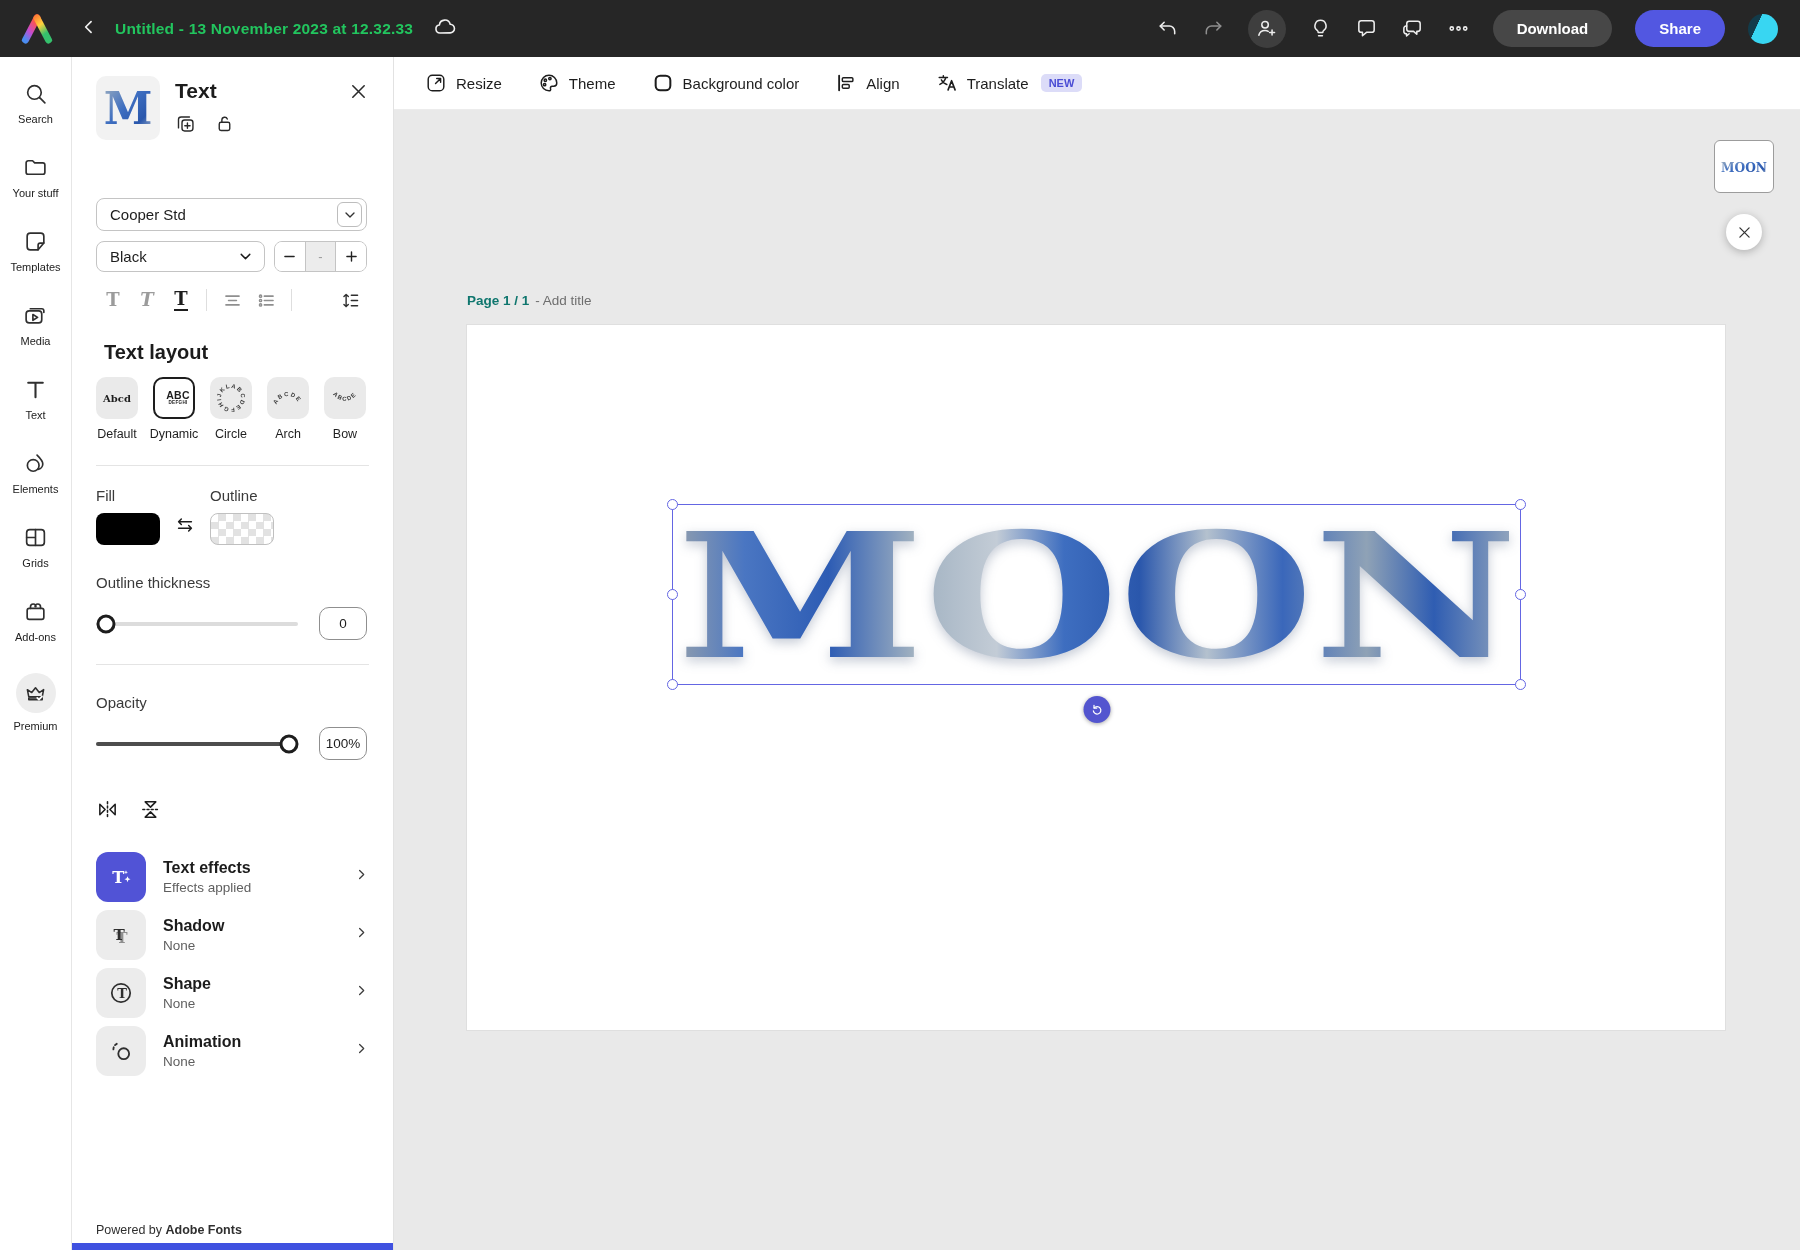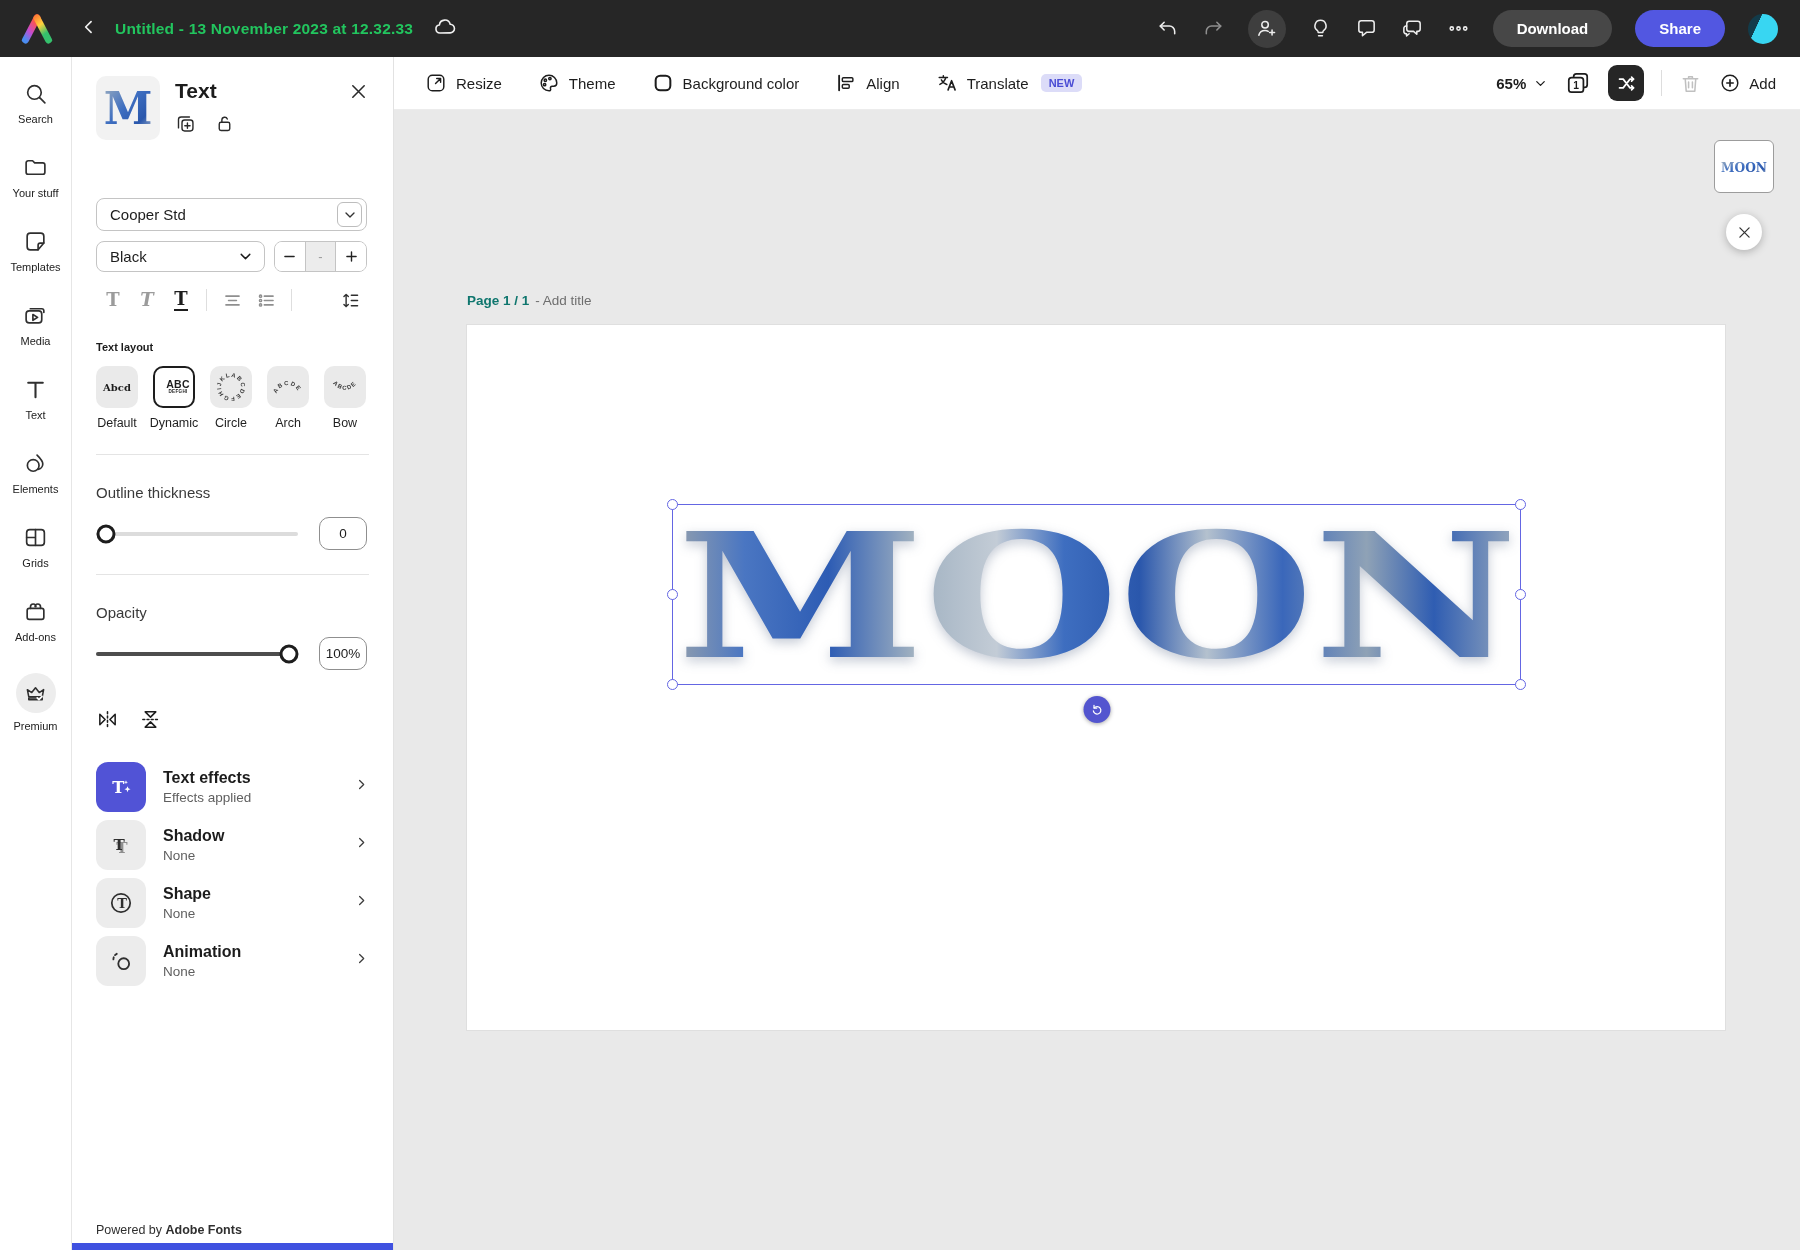--- a/index.html
+++ b/index.html
@@ -60,21 +60,21 @@
 
   .fmt-row { margin:15px 26px 0 24px; display:flex; align-items:center; height:26px; }
   .fmt-item { width:34px; display:flex; align-items:center; justify-content:center; cursor:pointer; }
   .tgl { font-family:"DejaVu Serif", serif; font-size:18px; font-weight:700; color:#9b9b9b; line-height:1; }
   .tgl.it { font-style:italic; }
   .tgl.un { color:#1d1d1d; border-bottom:2.5px solid #1d1d1d; padding-bottom:1px; }
   .fmt-div { width:1px; height:22px; background:#dedede; margin:0 8px; }
   .fmt-gray { color:#8f8f8f; }
   .fmt-dark { color:#2e2e2e; }
 
-  .p-layout-head { margin:28px 24px 0; font-size:11px; font-weight:700; color:#1c1c1c; }
+  .p-layout-head { margin:28px 32px 0; font-size:20px; font-weight:700; color:#1c1c1c; }
   .p-tiles { margin:13px 24px 0; display:flex; gap:15px; }
   .tile { display:flex; flex-direction:column; align-items:center; gap:8px; width:42px; cursor:pointer; }
   .tile-box { width:42px; height:42px; background:#eaeaea; border-radius:10px;
               display:flex; align-items:center; justify-content:center; overflow:hidden; }
   .tile-box.selected { background:#fff; border:2px solid #1d1d1d; }
   .tile-label { font-size:12.5px; color:#1f1f1f; }
   .tp-default { font-family:"DejaVu Serif", serif; font-weight:700; font-size:10px; color:#1d1d1d; }
   .tp-dynamic { text-align:center; color:#1d1d1d; line-height:1;margin-left:8px; }
   .tp-dynamic .l1 { font-weight:700; font-size:10.5px; letter-spacing:.3px; }
   .tp-dynamic .l2 { font-weight:700; font-size:4.6px; letter-spacing:.3px; }
@@ -605,20 +605,33 @@
             </defs>
           <text font-size="6.2" font-weight="bold" fill="#3a3a3a" letter-spacing="1.6"><textPath href="#pb">ABCDEFG</textPath></text>
         </svg>
       </span>
       <span class="tile-label">Bow</span>
     </div>
   </div>
 
   <div class="p-div"></div>
 
+  <div class="p-fill-row">
+    <div class="swatch-col">
+      <span>Fill</span>
+      <span class="swatch fill"></span>
+    </div>
+    <span class="swap-ic"><svg class="ic" width="22" height="22">
+          <use href="#ic-swap"></use>
+        </svg></span>
+    <div class="swatch-col">
+      <span>Outline</span>
+      <span class="swatch outline"></span>
+    </div>
+  </div>
 
   <div class="p-label">Outline thickness</div>
   <div class="slider-row">
     <div class="slider">
       <span class="fillbar" style="width:0"></span>
       <span class="knob" style="left:10px"></span>
     </div>
     <span class="value-box">0</span>
   </div>
 
@@ -740,50 +753,20 @@
           <use href="#ic-align-tb"></use>
         </svg>
       <span>Align</span>
     </span>
     <span class="tool-btn">
       <svg class="ic" width="22" height="22">
           <use href="#ic-translate"></use>
         </svg>
       <span>Translate</span>
       <span class="new-badge">NEW</span>
-    </span>
-  </div>
-  <div class="tool-right">
-    <span class="zoom-btn">
-      <span>65%</span>
-      <svg class="ic" width="15" height="15">
-          <use href="#ic-chev-d"></use>
-        </svg>
-    </span>
-    <span class="sq-btn">
-        <svg class="ic" width="26" height="26">
-          <use href="#ic-pagenum"></use>
-        </svg>
-      </span>
-    <span class="arrange-btn cc">
-        <svg class="ic" width="21" height="21">
-          <use href="#ic-arrange"></use>
-        </svg>
-      </span>
-    <span class="tr-div"></span>
-    <span class="sq-btn trash">
-        <svg class="ic" width="23" height="23">
-          <use href="#ic-trash"></use>
-        </svg>
-      </span>
-    <span class="add-btn">
-      <svg class="ic" width="22" height="22">
-          <use href="#ic-add-circle"></use>
-        </svg>
-      <span>Add</span>
     </span>
   </div>
 </div>
 
 <div class="canvas">
   <div class="page-label">
     <span class="pnum">Page 1 / 1</span>
     <span class="ptitle">- Add title</span>
   </div>
 

